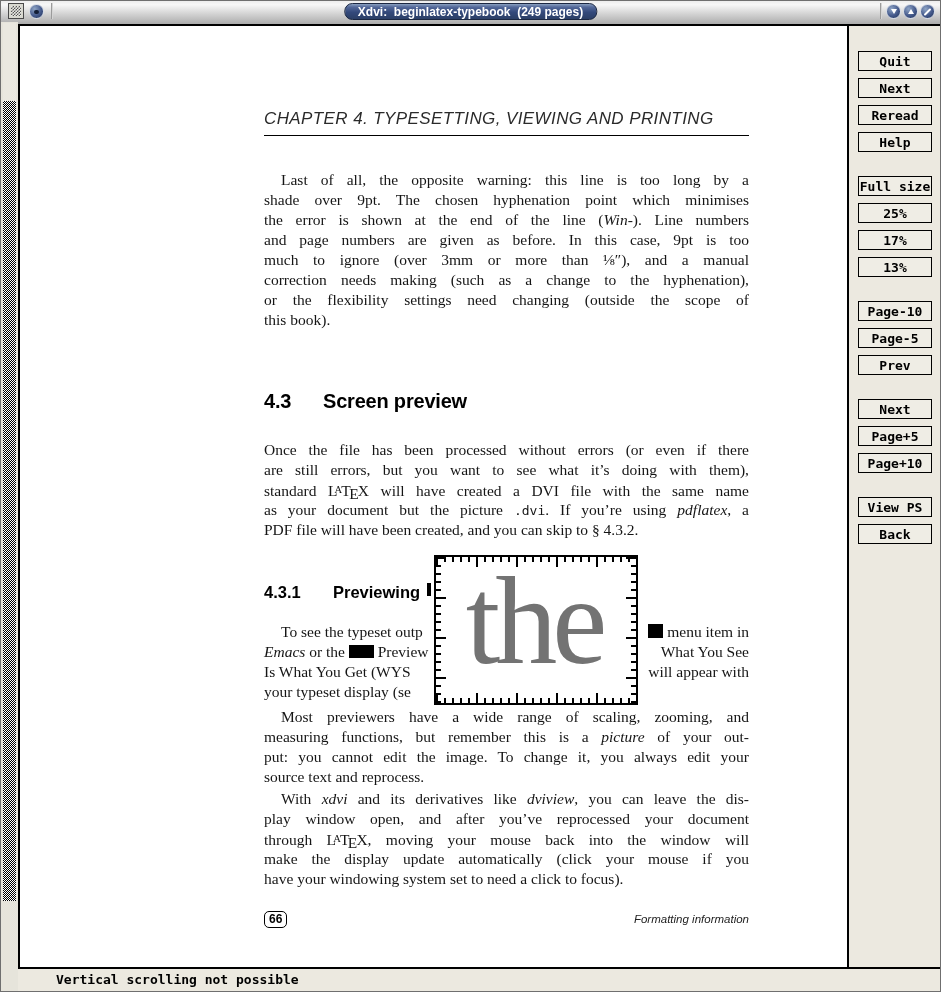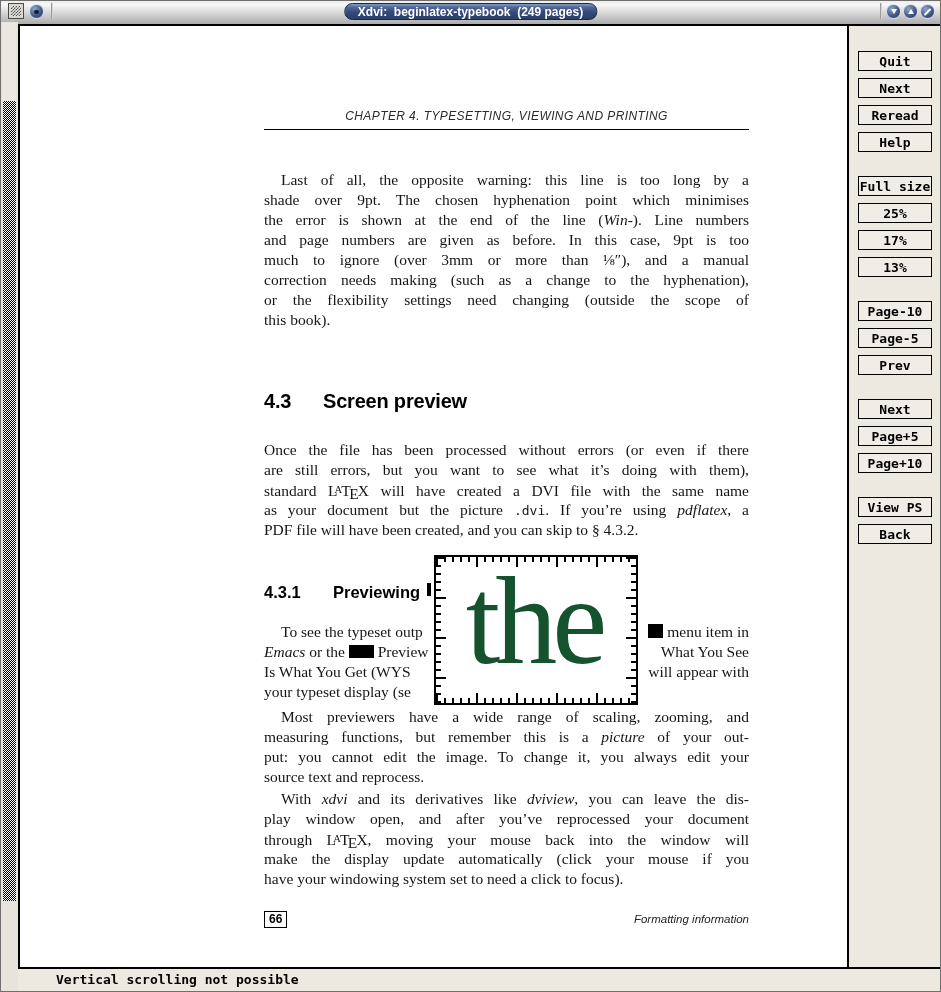--- a/index.html
+++ b/index.html
@@ -52,61 +52,61 @@
   .xbtn{width:74px;height:20px;margin:0 0 7px 9px;background:#EFEDE5;border:1px solid #000;
     box-sizing:border-box;display:flex;align-items:center;justify-content:center;
     font-family:"DejaVu Sans Mono",monospace;font-size:13px;font-weight:bold;color:#000;cursor:pointer;}
   
   #statusbar{position:absolute;left:17px;top:966px;width:924px;height:26px;background:#ECE9E0;
     border-top:2px solid #000;box-sizing:border-box;
     font-family:"DejaVu Sans Mono",monospace;font-size:13px;font-weight:bold;color:#000;
     line-height:22px;padding-left:38px;}
   
   .pgabs{position:absolute;left:244px;width:485px;color:#151515;}
-  #run-header{top:83px;font-style:italic;font-size:12px;letter-spacing:0.4px;color:#2a2a2a;
-    border-bottom:1px solid #000;padding-bottom:6px;font-family:"Liberation Sans",sans-serif;text-align:center;}
+  #run-header{top:83px;font-style:italic;font-size:17px;letter-spacing:0.4px;color:#2a2a2a;
+    border-bottom:1px solid #000;padding-bottom:6px;font-family:"Liberation Sans",sans-serif;}
   .serif{font-family:"Liberation Serif",serif;font-size:15.5px;}
   .tl{height:20px;line-height:20px;text-align:justify;text-align-last:justify;overflow:hidden;}
   .tl.end{text-align-last:left;}
   .tl.ind{text-indent:17px;}
   .it{font-style:italic;}
   .mono{font-family:"DejaVu Sans Mono",monospace;font-size:13px;}
   .lxa{font-size:68%;vertical-align:0.28em;margin-left:-0.28em;margin-right:-0.08em;}
   .lxe{vertical-align:-0.22em;margin-left:-0.1em;margin-right:-0.06em;}
   #para1{top:144px;} #para2{top:414px;} #para3{top:681px;} #para4{top:763px;}
   #h2{top:364px;display:flex;font-weight:bold;font-size:20px;color:#000;
       font-family:"Liberation Sans",sans-serif;letter-spacing:-0.2px;}
   #h2 .num{width:59px;}
   #h3{top:557px;display:flex;font-weight:bold;font-size:16.5px;color:#000;
       font-family:"Liberation Sans",sans-serif;}
   #h3 .num{width:69px;}
   .pstroke{display:inline-block;width:4px;height:13px;background:#000;margin-left:7px;}
   #obscured{top:596px;}
   .orow{display:flex;justify-content:space-between;height:20px;line-height:20px;}
   .phbox{display:inline-block;background:#000;vertical-align:-1px;}
   #pgfooter{top:885px;display:flex;justify-content:space-between;align-items:baseline;}
-  #pgnum{border:1.5px solid #000;border-radius:0;padding:0 4px;height:15px;line-height:15px;
+  #pgnum{border:1.5px solid #000;border-radius:5px;padding:0 4px;height:15px;line-height:15px;
     font-weight:bold;font-size:12px;color:#000;}
   #footright{font-style:italic;font-size:11.5px;color:#222;}
   
   #magnifier{position:absolute;left:414px;top:529px;width:204px;height:150px;background:#fff;
     border:2px solid #000;box-sizing:border-box;z-index:5;cursor:move;}
   .tick-top,.tick-bottom{position:absolute;left:0;width:100%;height:10px;
     background-image:repeating-linear-gradient(90deg,#000 0 2px,transparent 2px 40px),
                      repeating-linear-gradient(90deg,#000 0 2px,transparent 2px 8px);
     background-size:100% 10px,100% 5px;background-repeat:no-repeat;}
   .tick-top{top:0;} .tick-bottom{bottom:0;transform:scaleY(-1);}
   .tick-left,.tick-right{position:absolute;top:0;height:100%;width:10px;
     background-image:repeating-linear-gradient(180deg,#000 0 2px,transparent 2px 40px),
                      repeating-linear-gradient(180deg,#000 0 2px,transparent 2px 8px);
     background-size:10px 100%,5px 100%;background-repeat:no-repeat;}
   .tick-left{left:0;} .tick-right{right:0;transform:scaleX(-1);}
   #mag-word{position:absolute;left:0;right:4px;top:-10px;text-align:center;
     font-family:"Liberation Serif",serif;font-size:124px;line-height:150px;
-    letter-spacing:-5px;color:#14532d;}
+    letter-spacing:-5px;color:#737373;}
 </style>
 </head>
 <body>
 
 <div id="window">
 
   <div id="titlebar">
     <div class="appicon">
         <div class="inner"></div>
       </div>

